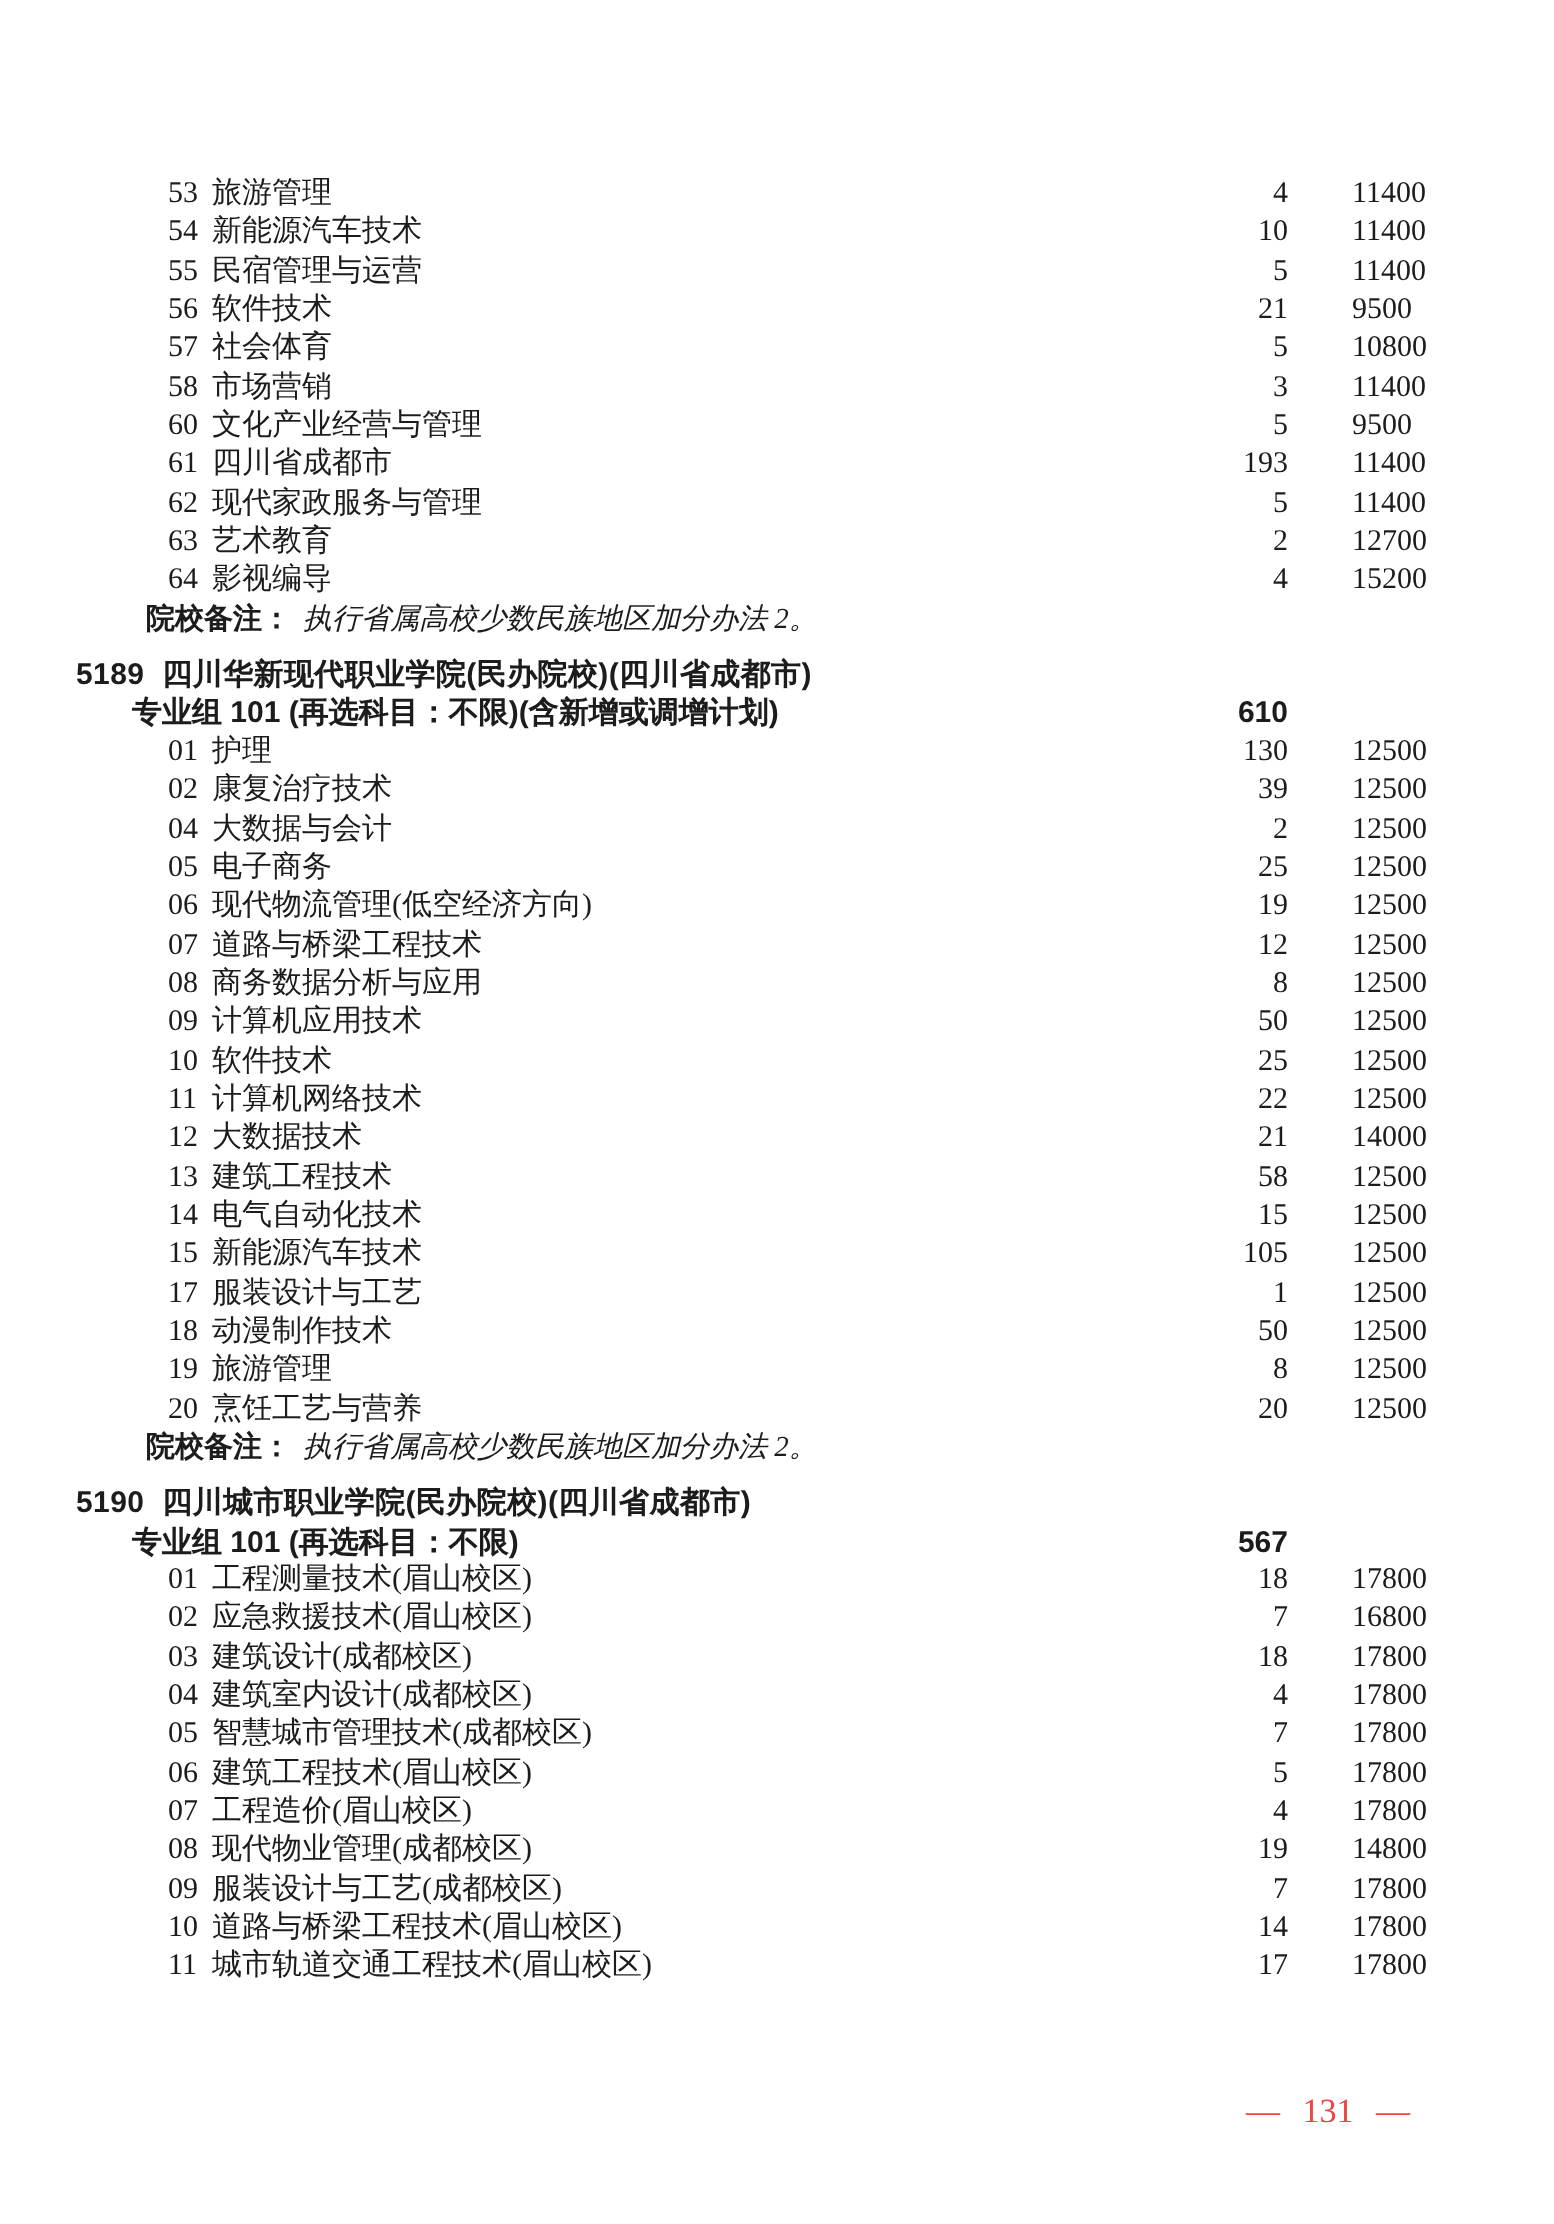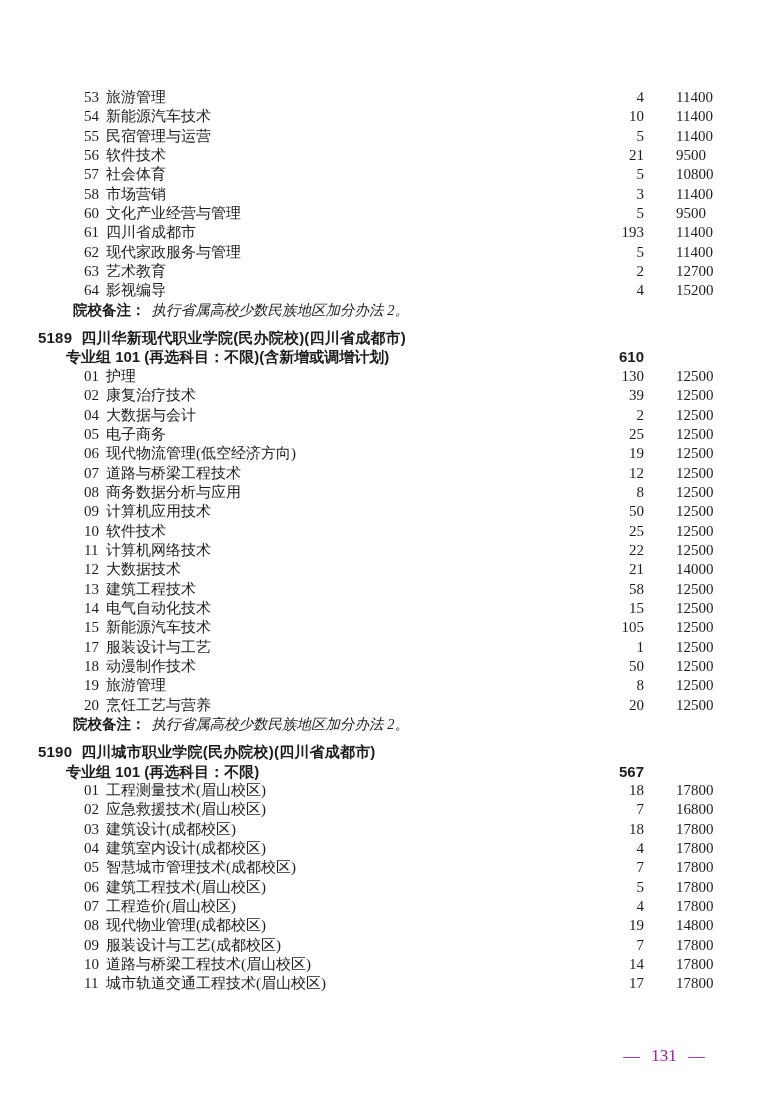--- a/index.html
+++ b/index.html
@@ -56,21 +56,21 @@
   }
 
   .footer {
     position: absolute;
     top: 1046px; left: 612px; width: 104px;
     text-align: center;
     font-size: 17px;
     line-height: 20px;
     word-spacing: 7px;
     font-family: "Liberation Serif", "DejaVu Serif", serif;
-    color: #a21caf;
+    color: #ef4444;
   }
 </style>
 </head>
 <body>
 
 <div class="page">
   <div id="doc">
       <div class="row line">
         <span class="no">53</span>
         <span class="name">旅游管理</span>

